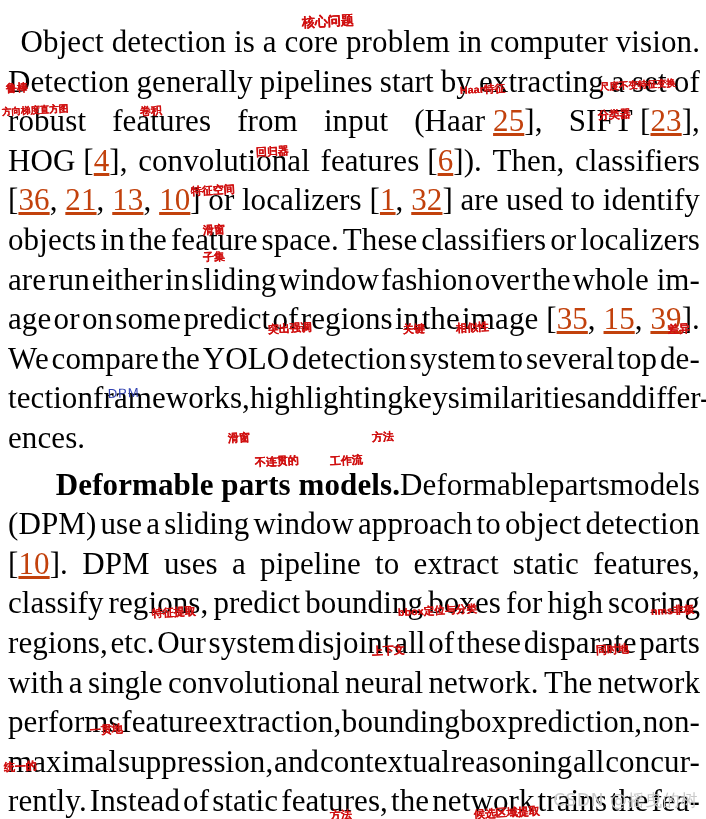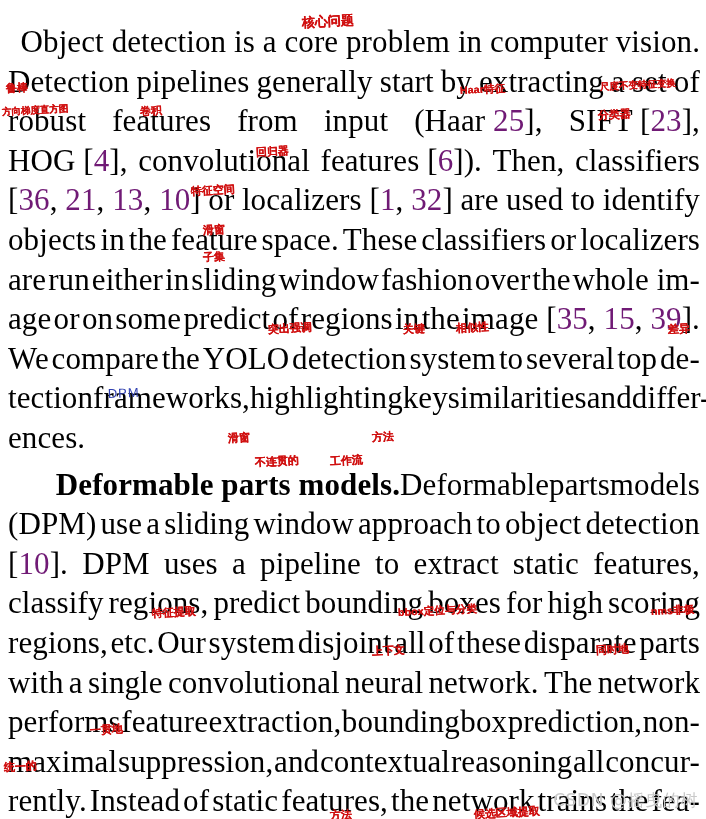--- a/index.html
+++ b/index.html
@@ -27,21 +27,21 @@
     margin: 0;
     color: #000000;
     font-size: 31px;
     line-height: 39.6px;
     text-align: justify;
     text-align-last: left;
     letter-spacing: 0.1px;
   }
   .para.p2 { margin-top: 7px; }
   .indent { display: inline-block; width: 26px; }
-  .cite { color: #701a75; }
+  .cite { color: #c2410c; text-decoration: underline; }
   b.lead { font-weight: bold; margin-left: 32px; }
 
   
   .line {
     display: block;
     white-space: nowrap;
   }
   .line.j {
     display: flex;
     justify-content: space-between;
@@ -97,22 +97,22 @@
 
     <p class="para p1">
       <span class="line j">
           <span class="indent"></span>
           <span>Object detection is a core problem in computer vision.</span>
           <span></span>
         </span>
 
       <span class="line j">
           <span>Detection</span>
+          <span>generally</span>
           <span>pipelines</span>
-          <span>generally</span>
           <span>start</span>
           <span>by</span>
           <span>extracting</span>
           <span>a</span>
           <span>set</span>
           <span>of</span>
         </span>
 
       <span class="line j">
           <span>robust</span>

